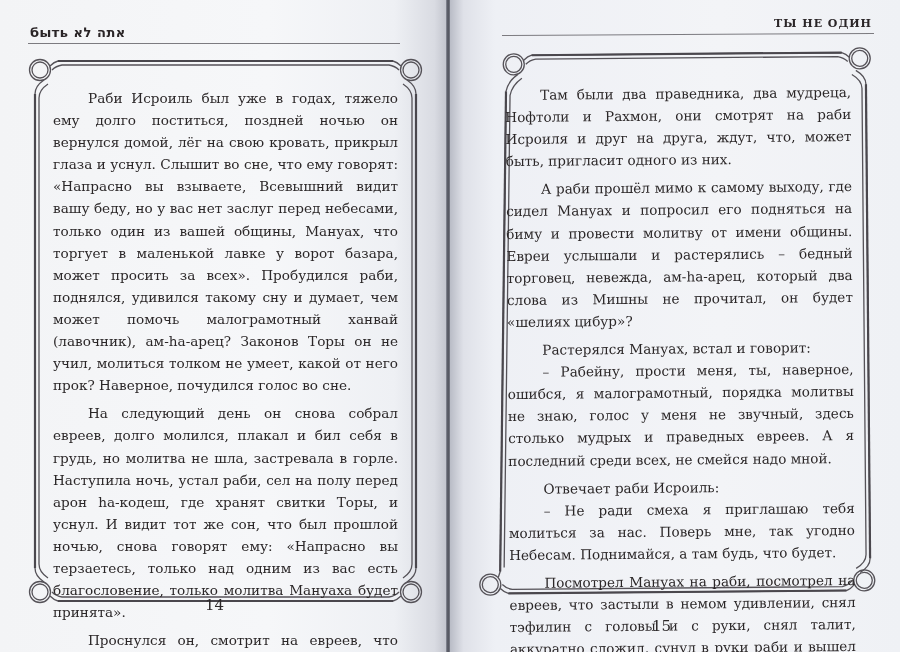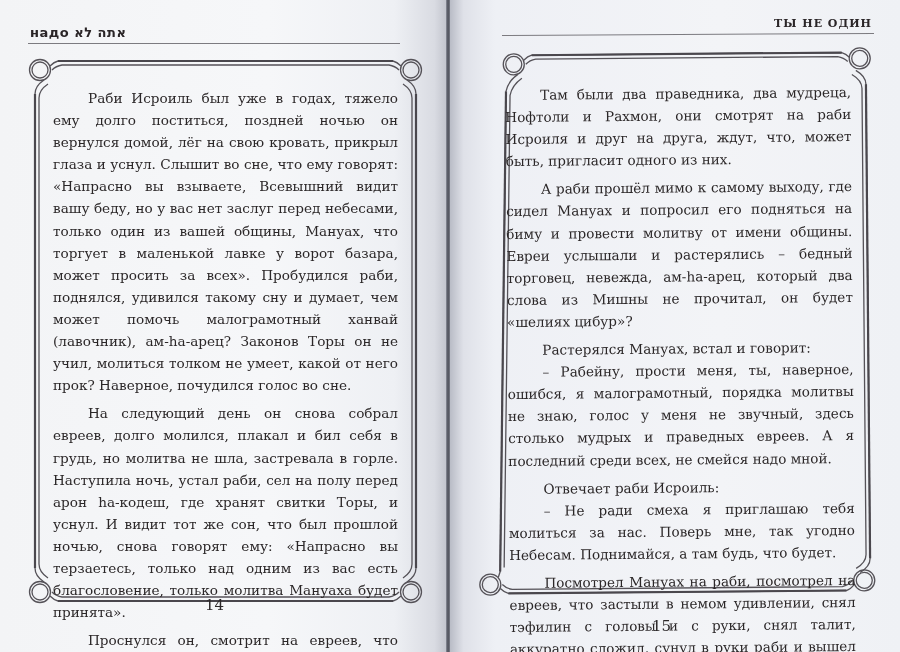--- a/index.html
+++ b/index.html
@@ -45,21 +45,21 @@
     .page-num { position: absolute; font-size: 15px; color: #2b2728; }
     .pn-left { left: 205px; top: 596px; }
     .pn-right { left: 202px; top: 617px; }
   </style>
 </head>
 <body>
 
 <div class="spread">
 
   <div class="page page-left">
-    <div class="running-head rh-left">אתה לא надо</div>
+    <div class="running-head rh-left">אתה לא быть</div>
     <div class="head-rule hr-left"></div>
 
     <svg class="frame-svg" width="448" height="652">
       <g fill="none" stroke="#555258" stroke-width="1.3">
 
         <circle cx="40" cy="70" r="8"></circle>
           <circle cx="40" cy="70" r="10.5"></circle>
         <circle cx="411" cy="70" r="8"></circle>
           <circle cx="411" cy="70" r="10.5"></circle>
         <circle cx="40" cy="592" r="8"></circle>

